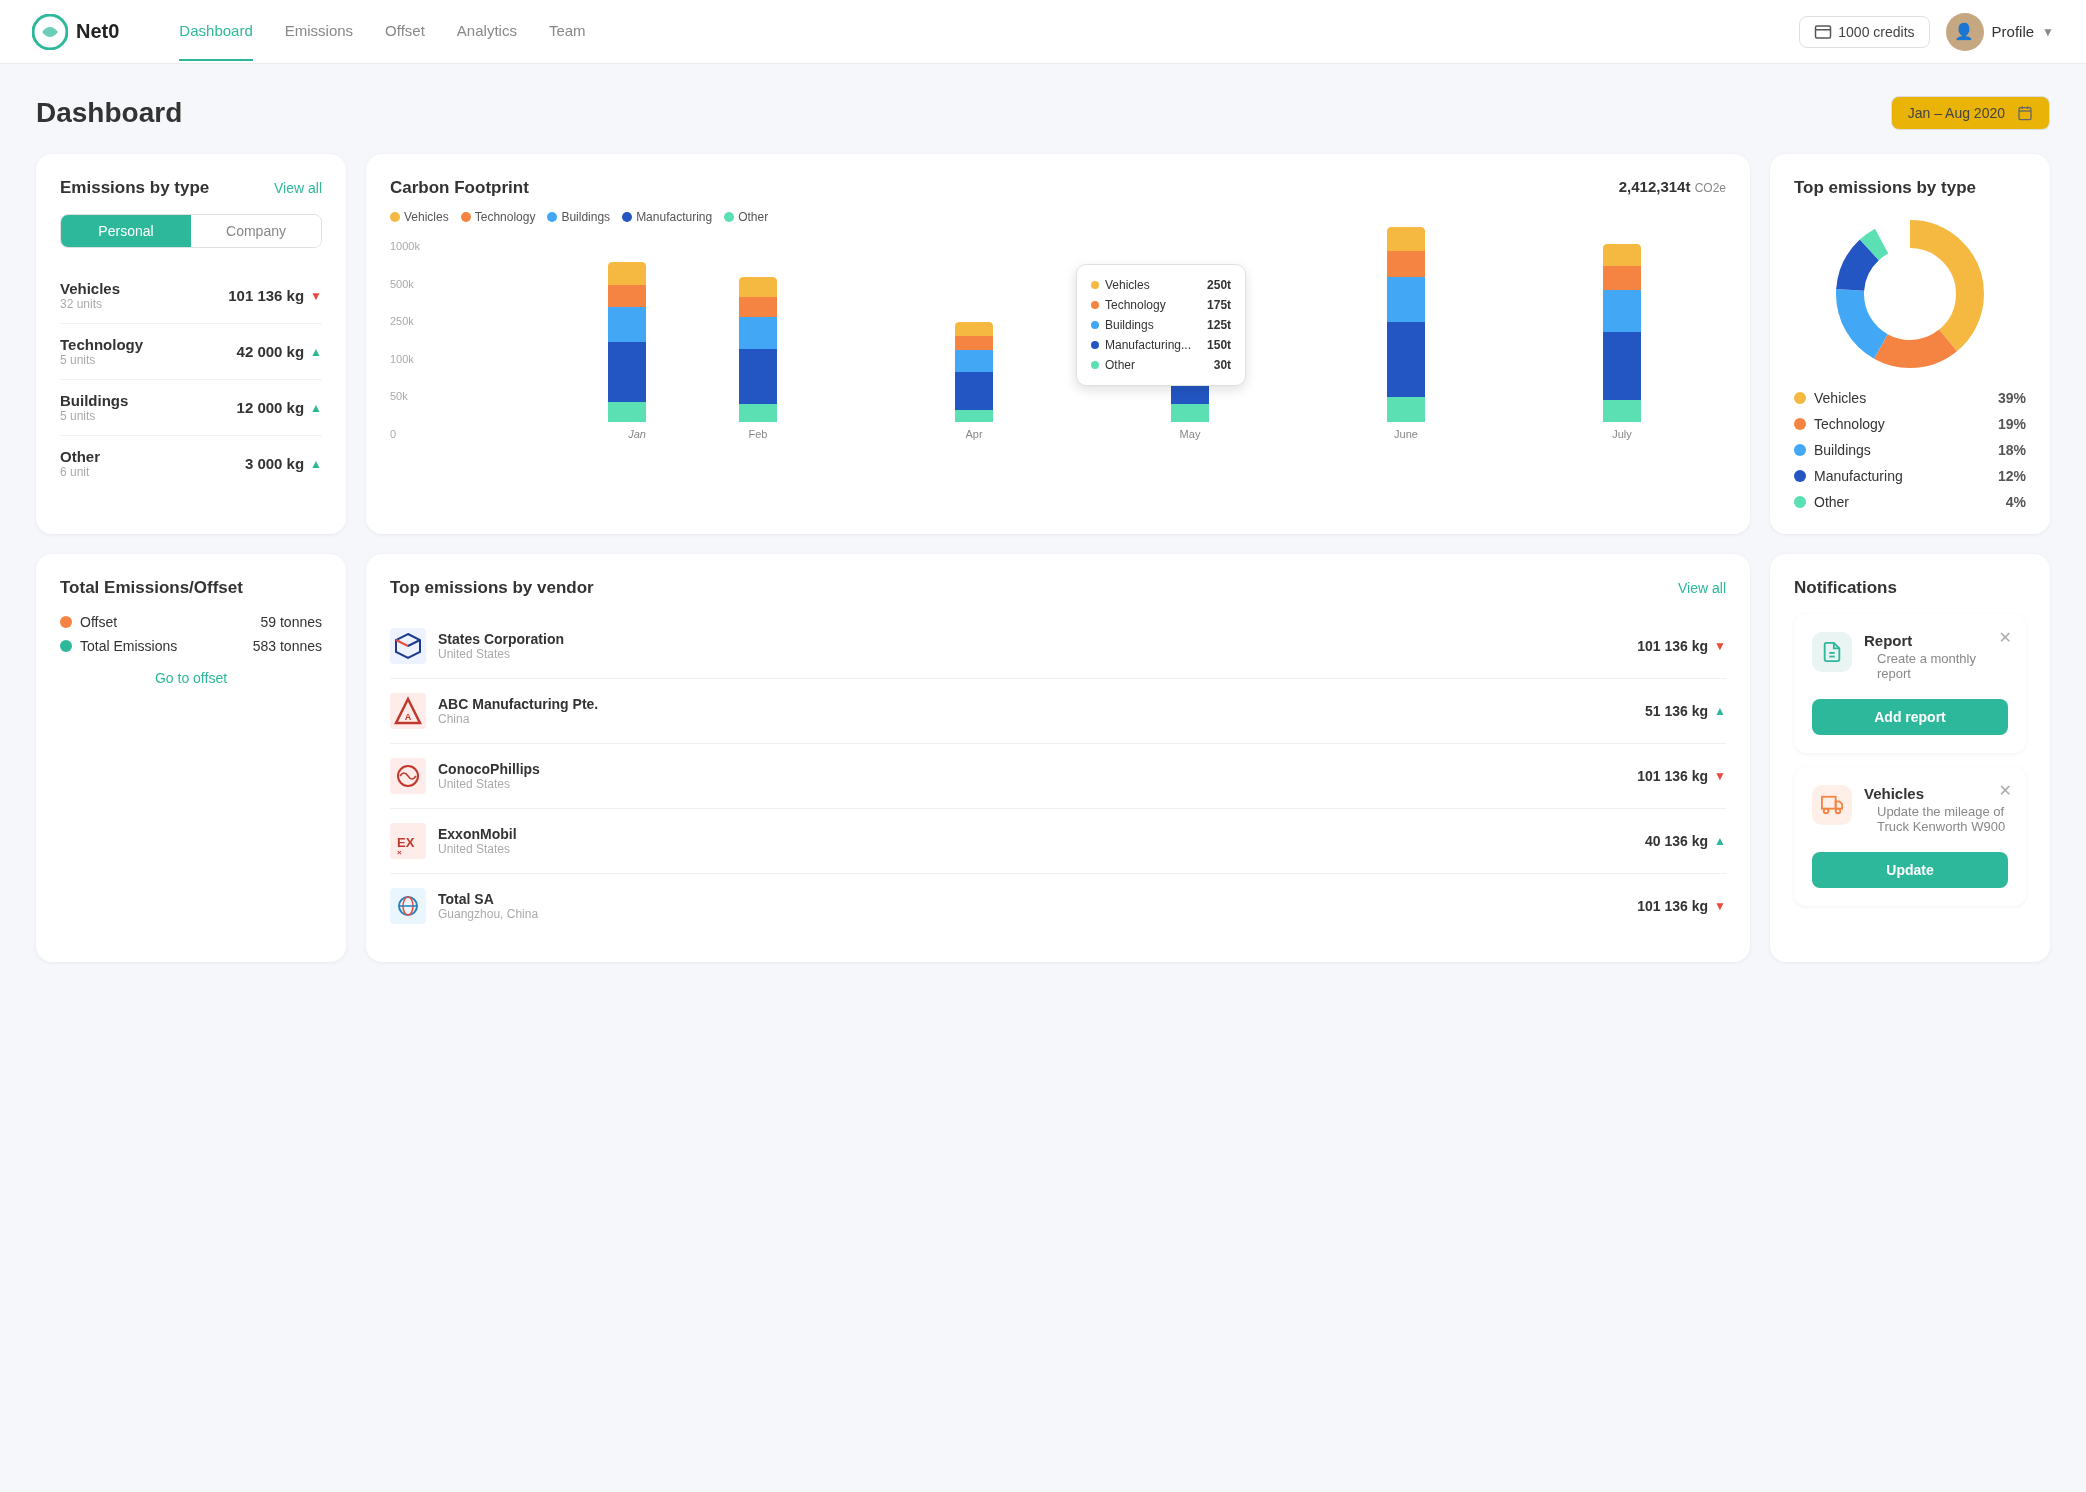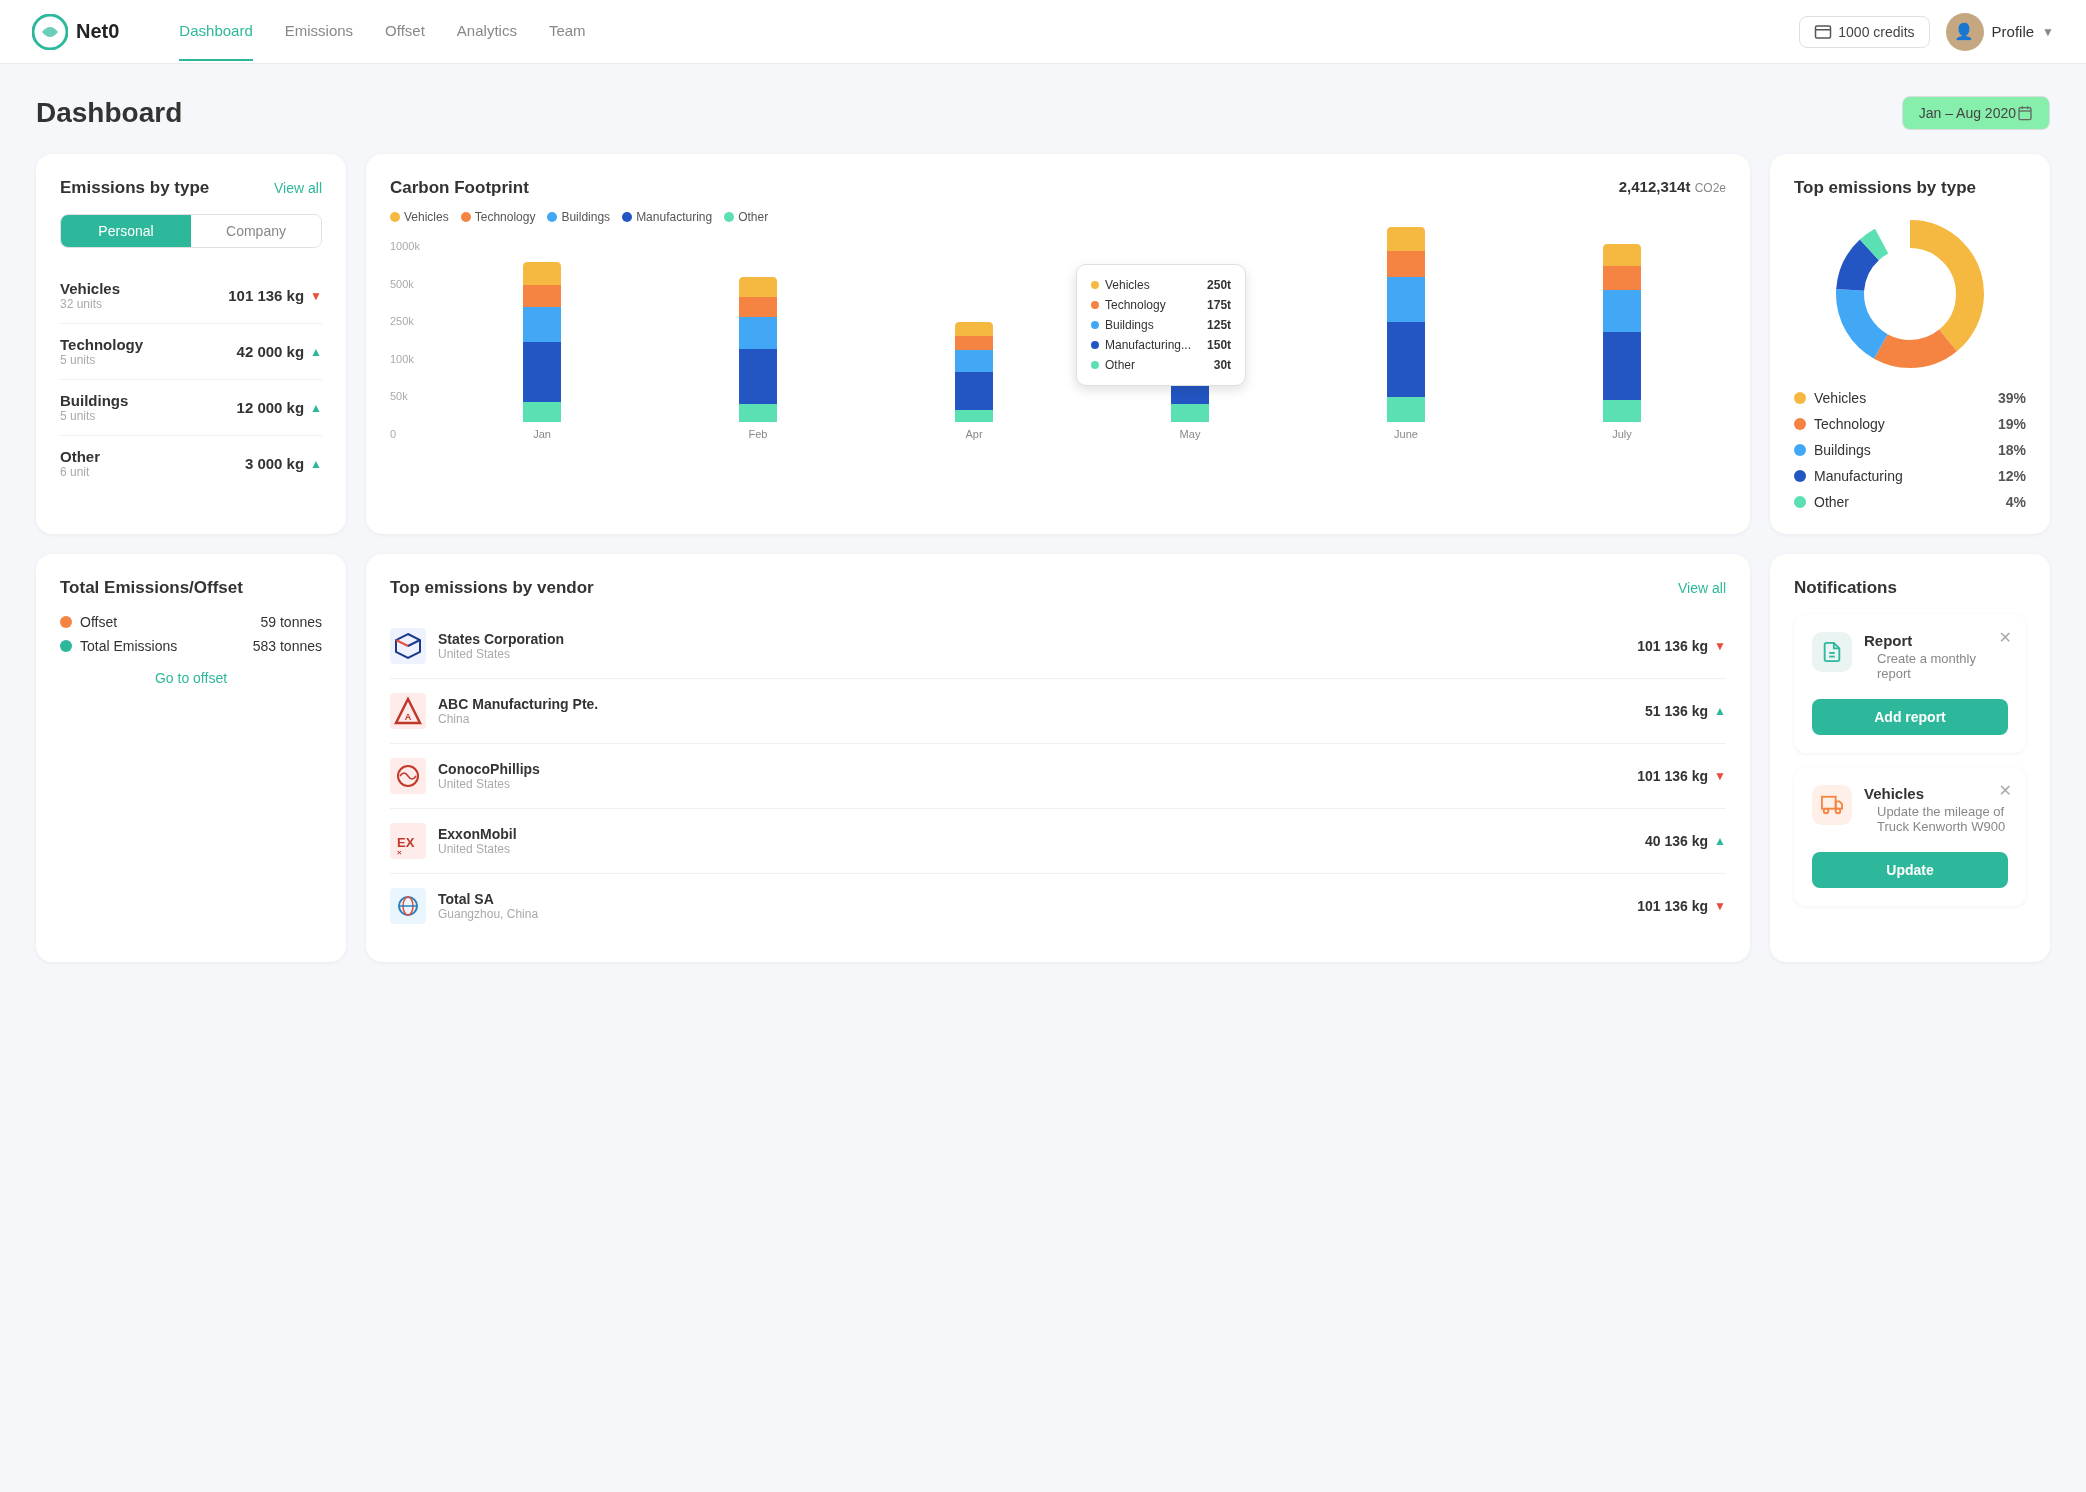--- a/index.html
+++ b/index.html
@@ -23,21 +23,21 @@
     .nav-right { display: flex; align-items: center; gap: 16px; margin-left: auto; }
     .credits-btn { display: flex; align-items: center; gap: 6px; border: 1px solid #e0e0e0; border-radius: 8px; padding: 6px 14px; font-size: 14px; color: #444; }
     .profile-btn { display: flex; align-items: center; gap: 8px; cursor: pointer; }
     .avatar { width: 38px; height: 38px; border-radius: 50%; background: #c5a882; overflow: hidden; display: flex; align-items: center; justify-content: center; font-size: 16px; }
     .profile-name { font-size: 15px; font-weight: 500; }
 
     
     .main { padding: 32px 36px; }
     .page-header { display: flex; align-items: center; justify-content: space-between; margin-bottom: 24px; }
     .page-title { font-size: 28px; font-weight: 700; }
-    .date-range { display: flex; align-items: center; gap: 1px; border: 1px solid #ddd; border-radius: 8px; padding: 8px 16px; background: #86efac; font-size: 14px; color: #444; cursor: pointer; }
+    .date-range { display: flex; align-items: center; gap: 12px; border: 1px solid #ddd; border-radius: 8px; padding: 8px 16px; background: #eab308; font-size: 14px; color: #444; cursor: pointer; }
 
     
     .grid-top { display: grid; grid-template-columns: 310px 1fr 280px; gap: 20px; margin-bottom: 20px; }
     .grid-bottom { display: grid; grid-template-columns: 310px 1fr 280px; gap: 20px; }
 
     .card { background: #fff; border-radius: 16px; padding: 24px; box-shadow: 0 1px 4px rgba(0,0,0,0.06); }
 
     
     .card-header { display: flex; align-items: center; justify-content: space-between; margin-bottom: 16px; }
     .card-title { font-size: 17px; font-weight: 700; }
@@ -238,21 +238,21 @@
           <span>1000k</span>
           <span>500k</span>
           <span>250k</span>
           <span>100k</span>
           <span>50k</span>
           <span>0</span>
         </div>
         <div style="margin-left:48px; position:relative;">
           <div style="display:flex; align-items:flex-end; height:200px; gap:8px;">
 
-            <div style="display:flex;flex-direction:column;align-items:center;flex:1;">
+            <div style="display:flex;flex-direction:column;align-items:flex-end;flex:1;font-style:italic;">
               <div style="display:flex;flex-direction:column-reverse;width:38px;border-radius:4px 4px 0 0;overflow:hidden;height:160px;">
                 <div style="height:20px;background:#5ae0b2;"></div>
                 <div style="height:60px;background:#2355c3;"></div>
                 <div style="height:35px;background:#42a8f5;"></div>
                 <div style="height:22px;background:#f58442;"></div>
                 <div style="height:23px;background:#f5b942;border-radius:4px 4px 0 0;"></div>
               </div>
               <span style="font-size:11px;color:#888;margin-top:6px;">Jan</span>
             </div>
 

